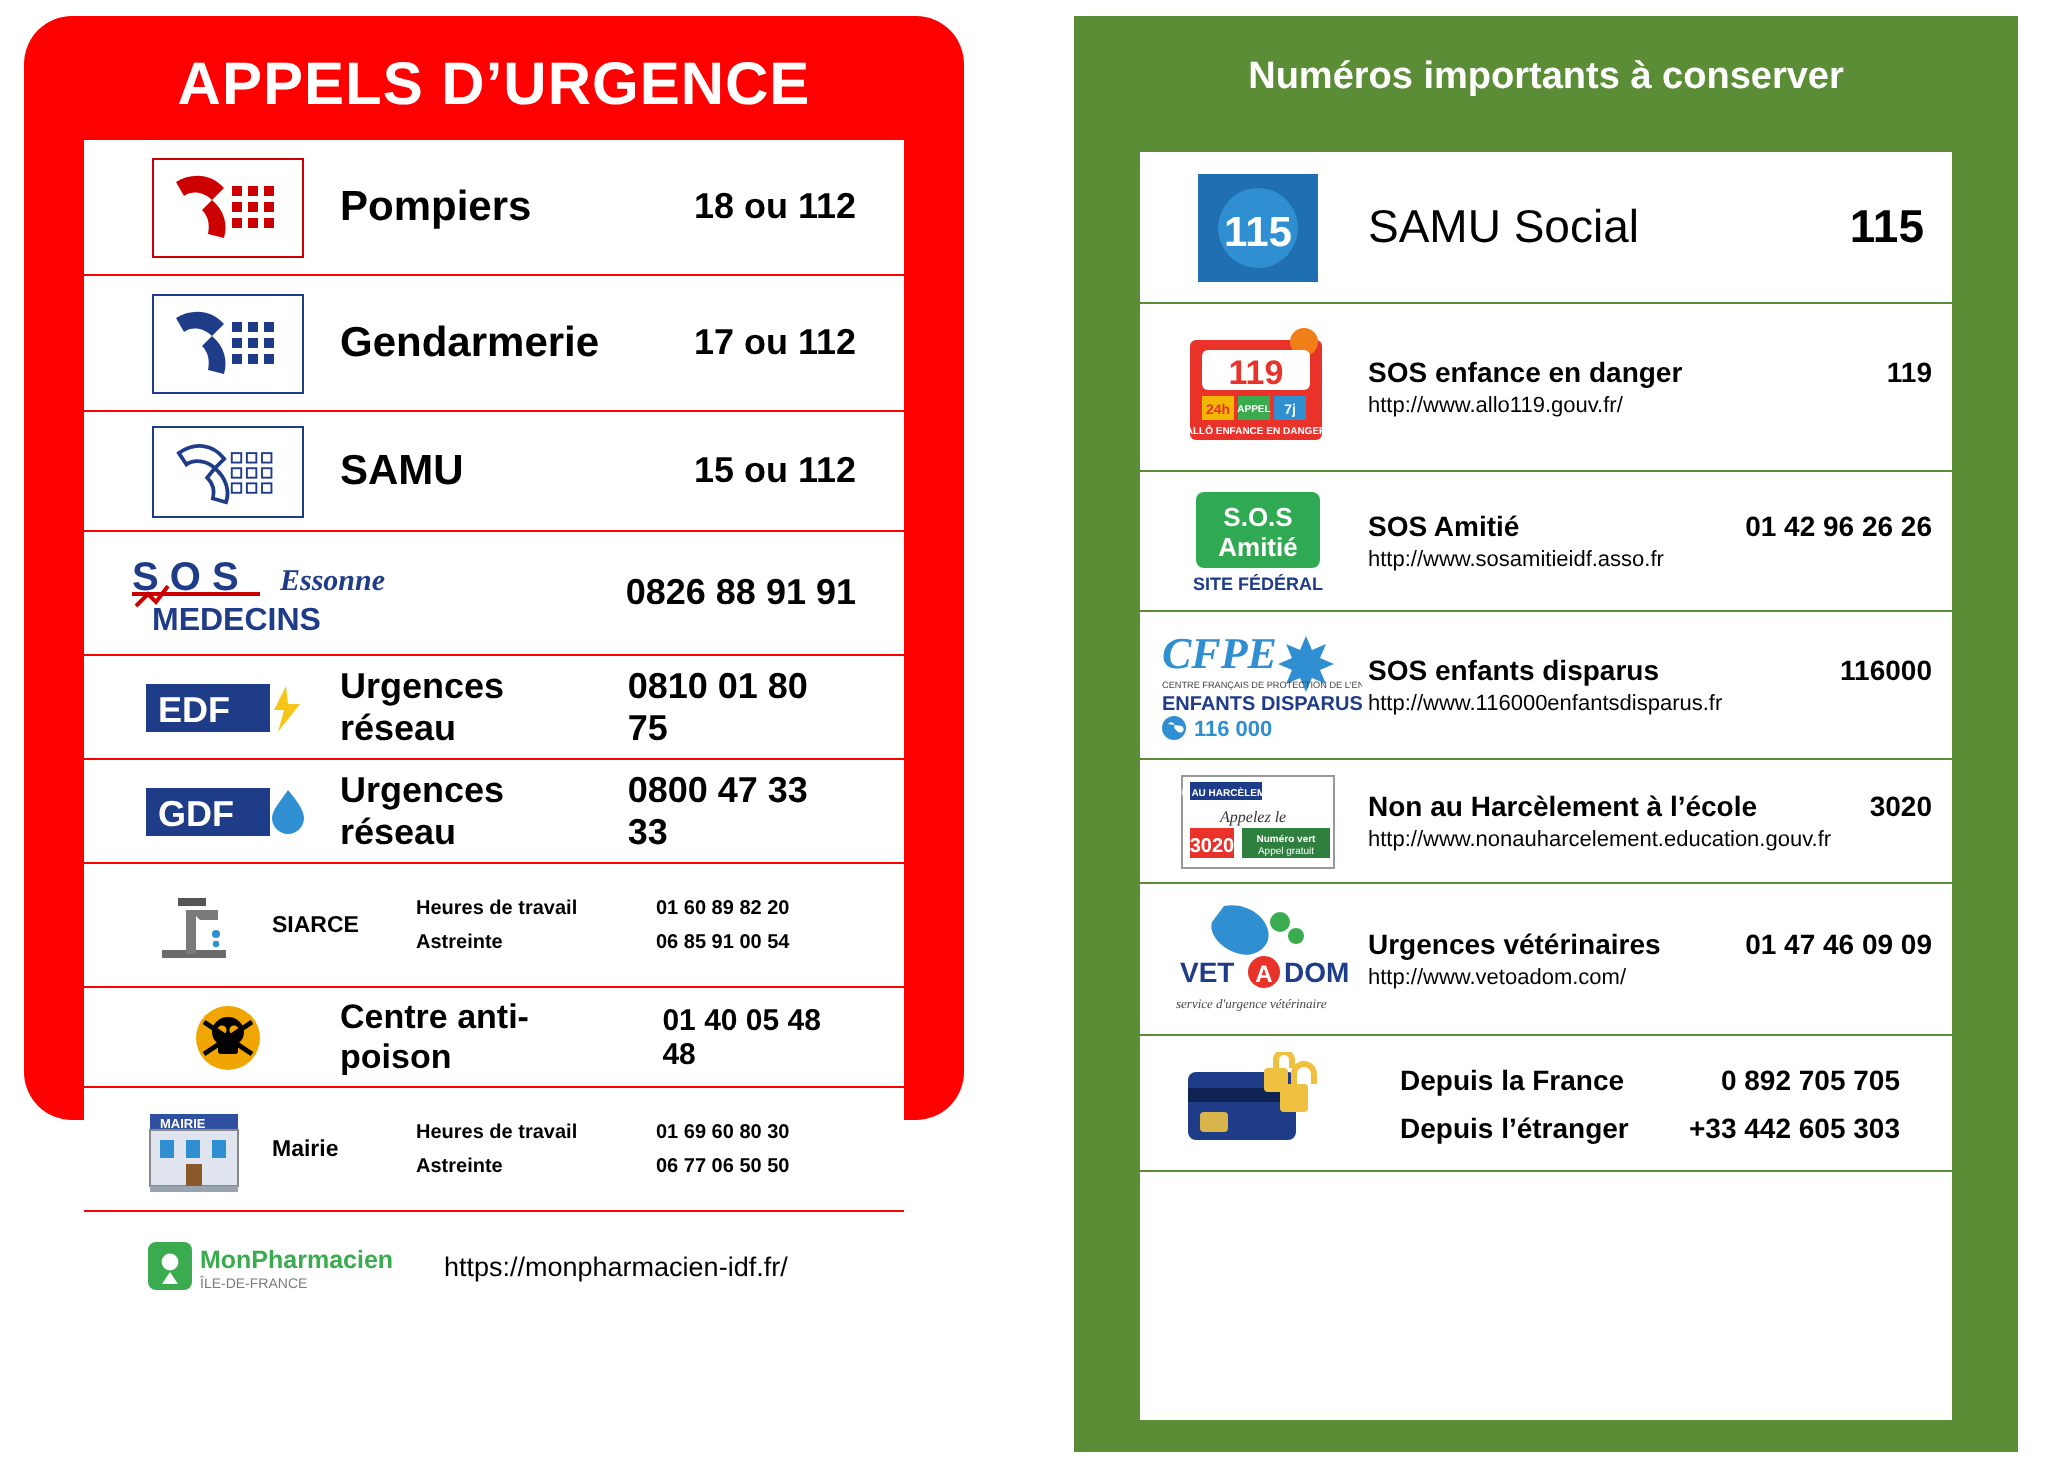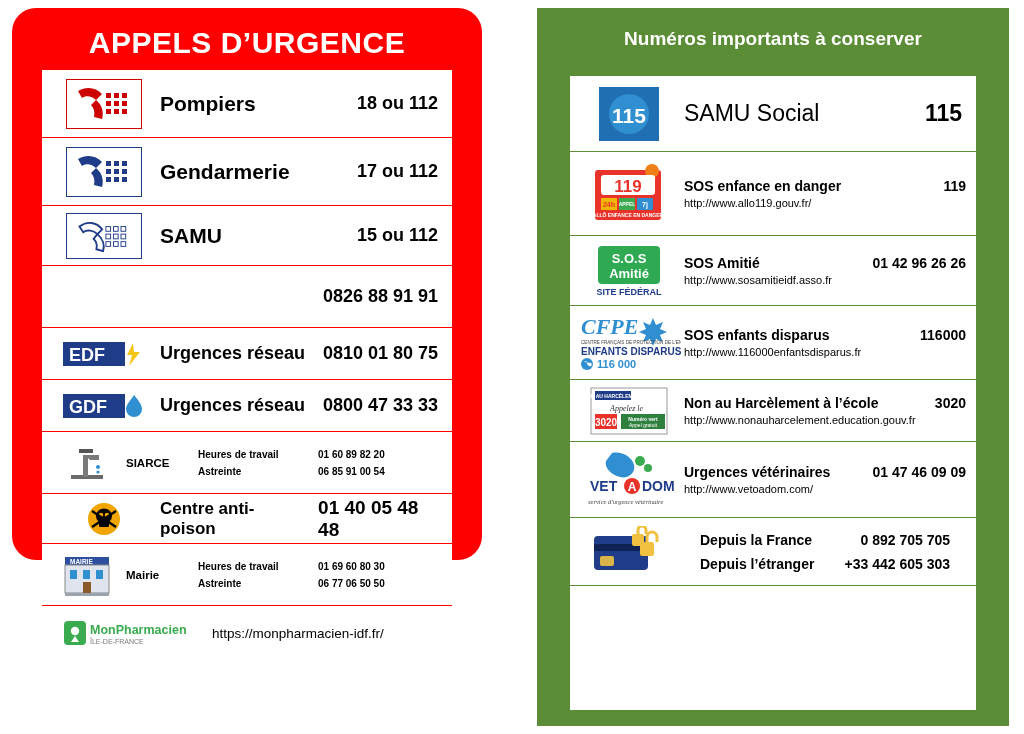--- a/index.html
+++ b/index.html
@@ -44,21 +44,21 @@
     width: 410px;
     height: 640px;
     background: #ffffff;
     box-sizing: border-box;
   }
   .lrow {
     display: flex;
     align-items: center;
     border-bottom: 1.5px solid #ff0000;
     box-sizing: border-box;
-    padding: 0 6px;
+    padding: 0 16px;
   }
   .lrow:last-child { border-bottom: none; }
   .lrow .icon-cell {
     width: 112px;
     min-width: 112px;
     display: flex;
     align-items: center;
     justify-content: center;
   }
   .lrow .text-cell {
@@ -268,20 +268,29 @@
             </svg>
           </div>
         </div>
         <div class="text-cell">
           <span class="l-label">SAMU</span>
           <span class="l-number">15 ou 112</span>
         </div>
       </div>
 
       <div class="lrow" style="height:62px;">
+        <div class="icon-cell" style="width:180px;min-width:180px;justify-content:flex-start;padding-left:6px;">
+          <svg width="172" height="48" viewBox="0 0 172 48">
+            <text x="2" y="22" font-family="Liberation Sans, sans-serif" font-size="20" font-weight="bold" fill="#1f3c88">S O S</text>
+            <path d="M2 24 L66 24" stroke="#cc0000" stroke-width="2"></path>
+            <text x="12" y="42" font-family="Liberation Sans, sans-serif" font-size="16" font-weight="bold" fill="#1f3c88">MEDECINS</text>
+            <path d="M4 30 l6 -6 l4 4 l6 -8" stroke="#cc0000" stroke-width="2" fill="none"></path>
+            <text x="76" y="22" font-family="Liberation Serif, serif" font-size="15" font-weight="bold" font-style="italic" fill="#1f3c88">Essonne</text>
+          </svg>
+        </div>
         <div class="text-cell" style="justify-content:flex-end;">
           <span class="l-number">0826 88 91 91</span>
         </div>
       </div>
 
       <div class="lrow" style="height:52px;">
         <div class="icon-cell">
           <svg width="86" height="28" viewBox="0 0 86 28">
             <rect x="2" y="2" width="62" height="24" fill="#1f3c88"></rect>
             <text x="8" y="21" font-family="Liberation Sans, sans-serif" font-size="18" font-weight="bold" fill="#ffffff">EDF</text>
@@ -338,21 +347,21 @@
             <circle cx="18" cy="18" r="16" fill="#f0a500"></circle>
             <ellipse cx="18" cy="15" rx="8" ry="7.5" fill="#000"></ellipse>
             <rect x="13" y="21" width="10" height="5" rx="1.5" fill="#000"></rect>
             <circle cx="15" cy="14" r="2.3" fill="#f0a500"></circle>
             <circle cx="21" cy="14" r="2.3" fill="#f0a500"></circle>
             <path d="M6 26 L30 10 M6 10 L30 26" stroke="#000" stroke-width="2.4"></path>
           </svg>
         </div>
         <div class="text-cell">
           <span class="l-label" style="font-size:17px;">Centre anti-poison</span>
-          <span class="l-number" style="font-size:19px;margin-left:16px;">01 40 05 48 48</span>
+          <span class="l-number" style="font-size:15px;margin-left:16px;">01 40 05 48 48</span>
         </div>
       </div>
 
       <div class="lrow" style="height:62px;">
         <div class="icon-cell" style="width:78px;min-width:78px;">
           <svg width="52" height="44" viewBox="0 0 52 44">
             <rect x="4" y="4" width="44" height="8" fill="#2f4fa0"></rect>
             <text x="9" y="11" font-family="Liberation Sans, sans-serif" font-size="6.5" font-weight="bold" fill="#ffffff">MAIRIE</text>
             <rect x="4" y="12" width="44" height="28" fill="#dfe4ee" stroke="#888"></rect>
             <rect x="9" y="17" width="7" height="9" fill="#2f8fd0"></rect>

